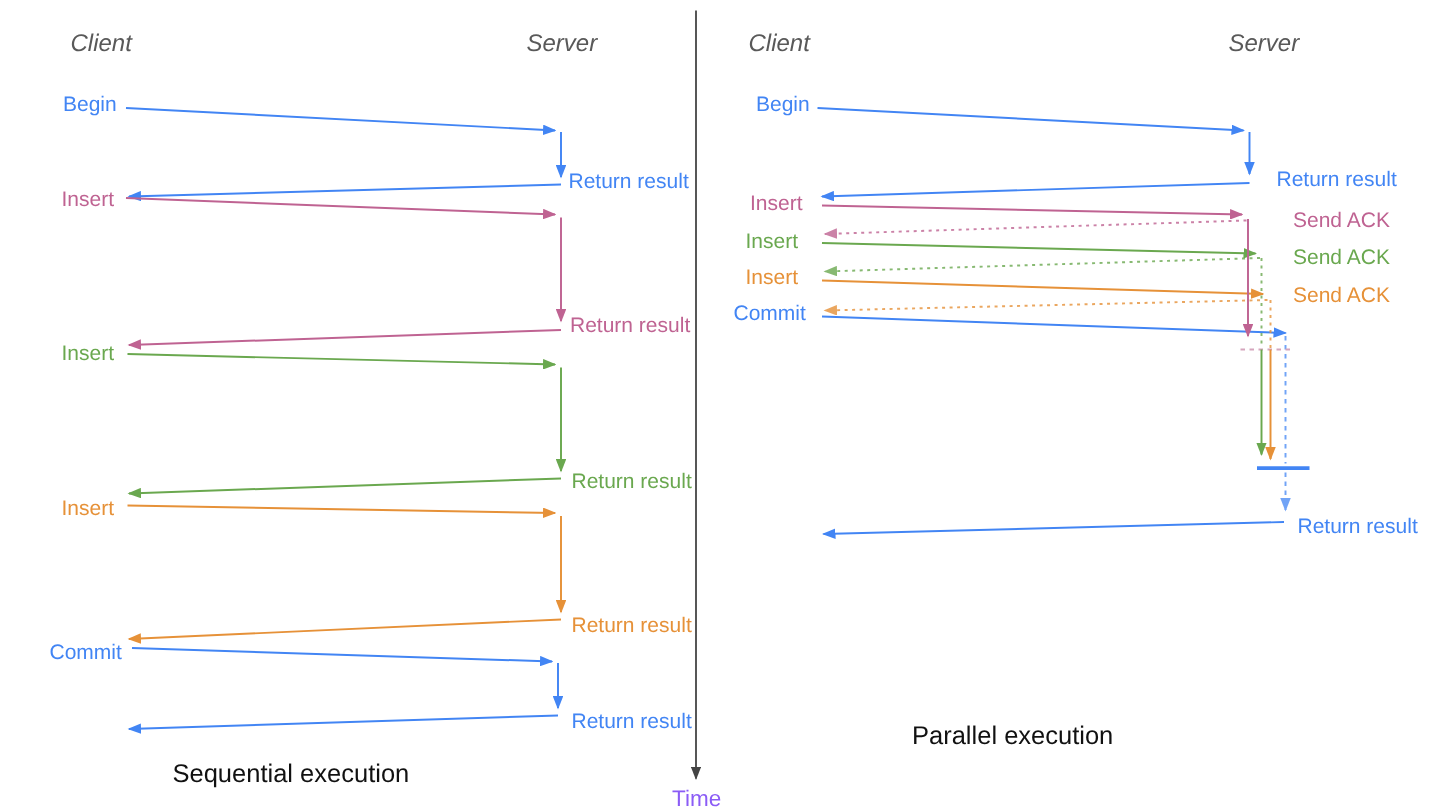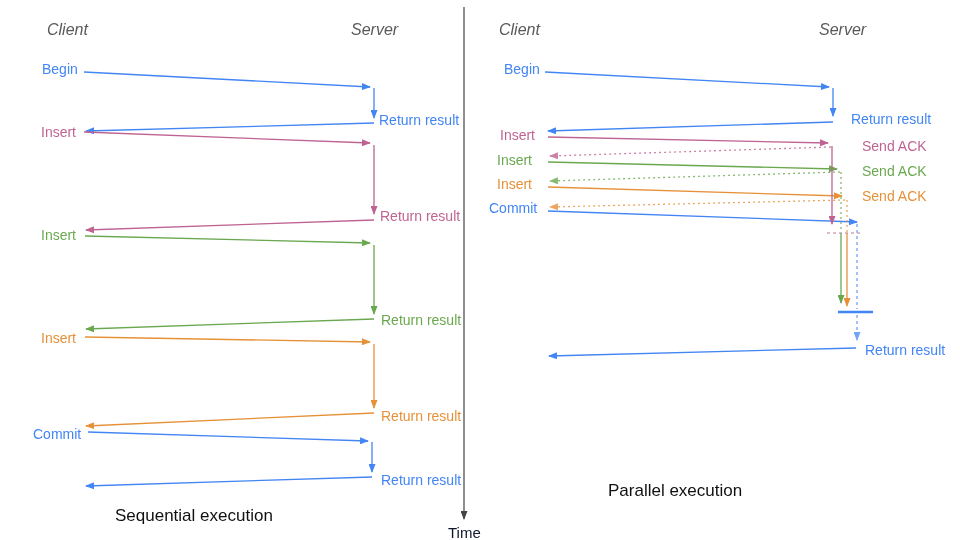--- a/index.html
+++ b/index.html
@@ -5,21 +5,21 @@
   html,body{margin:0;padding:0;background:#ffffff;}
   #stage{
     position:relative;width:960px;height:540px;background:#ffffff;overflow:hidden;
     font-family:"Liberation Sans","DejaVu Sans",sans-serif;
     padding-left:41px;
   }
   #arrows{position:absolute;left:0;top:0;}
   .lbl{position:absolute;font-size:14px;line-height:14px;white-space:nowrap;}
   .actor{position:absolute;font-size:16px;line-height:16px;font-style:italic;white-space:nowrap;}
   .title{position:absolute;font-size:17px;line-height:18px;width:240px;color:#111;}
-  .time{position:absolute;font-size:15px;line-height:15px;color:#0f172a;white-space:nowrap;}
+  .time{position:absolute;font-size:15px;line-height:15px;color:#8b5cf6;white-space:nowrap;}
 </style>
 </head>
 <body>
 
 <div id="stage">
 
   <svg id="arrows" width="960" height="540" viewBox="0 0 960 540">
     <defs>
       <marker id="m-blue" markerUnits="userSpaceOnUse" markerWidth="9" markerHeight="7" refX="8" refY="3.5" orient="auto">
         <path d="M0,0 L9,3.5 L0,7 Z" fill="#4285f4"></path>

